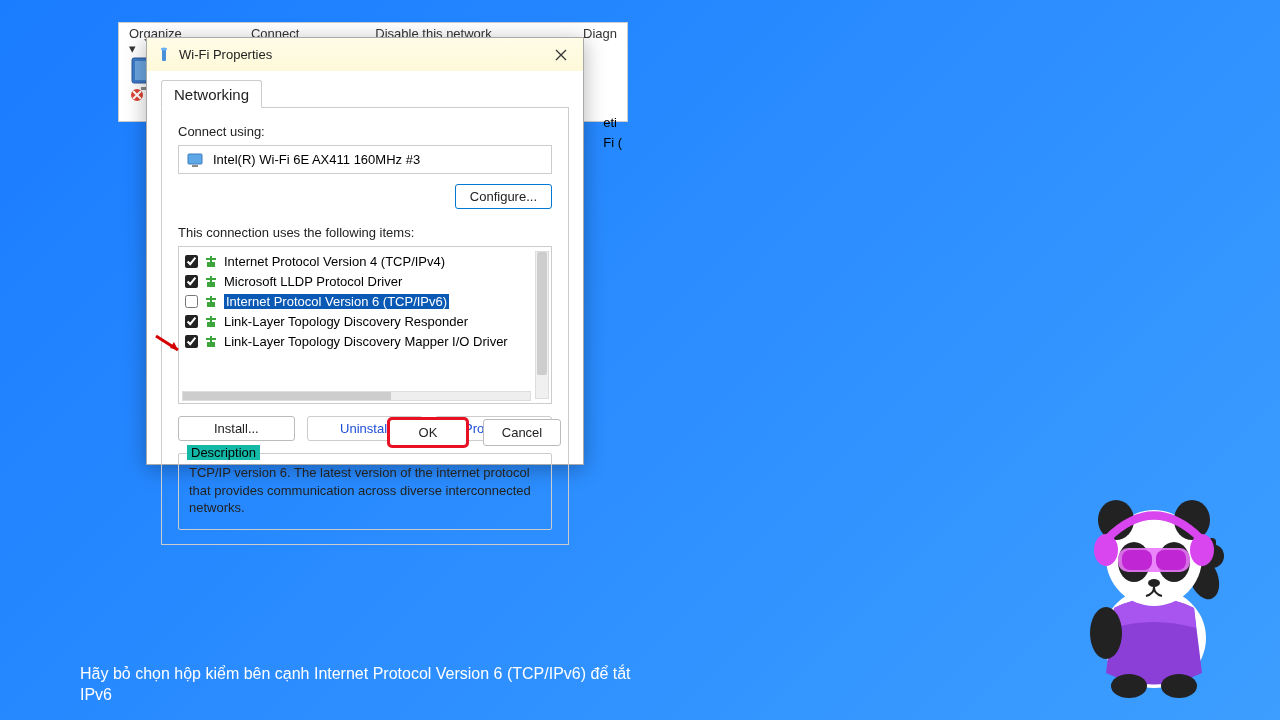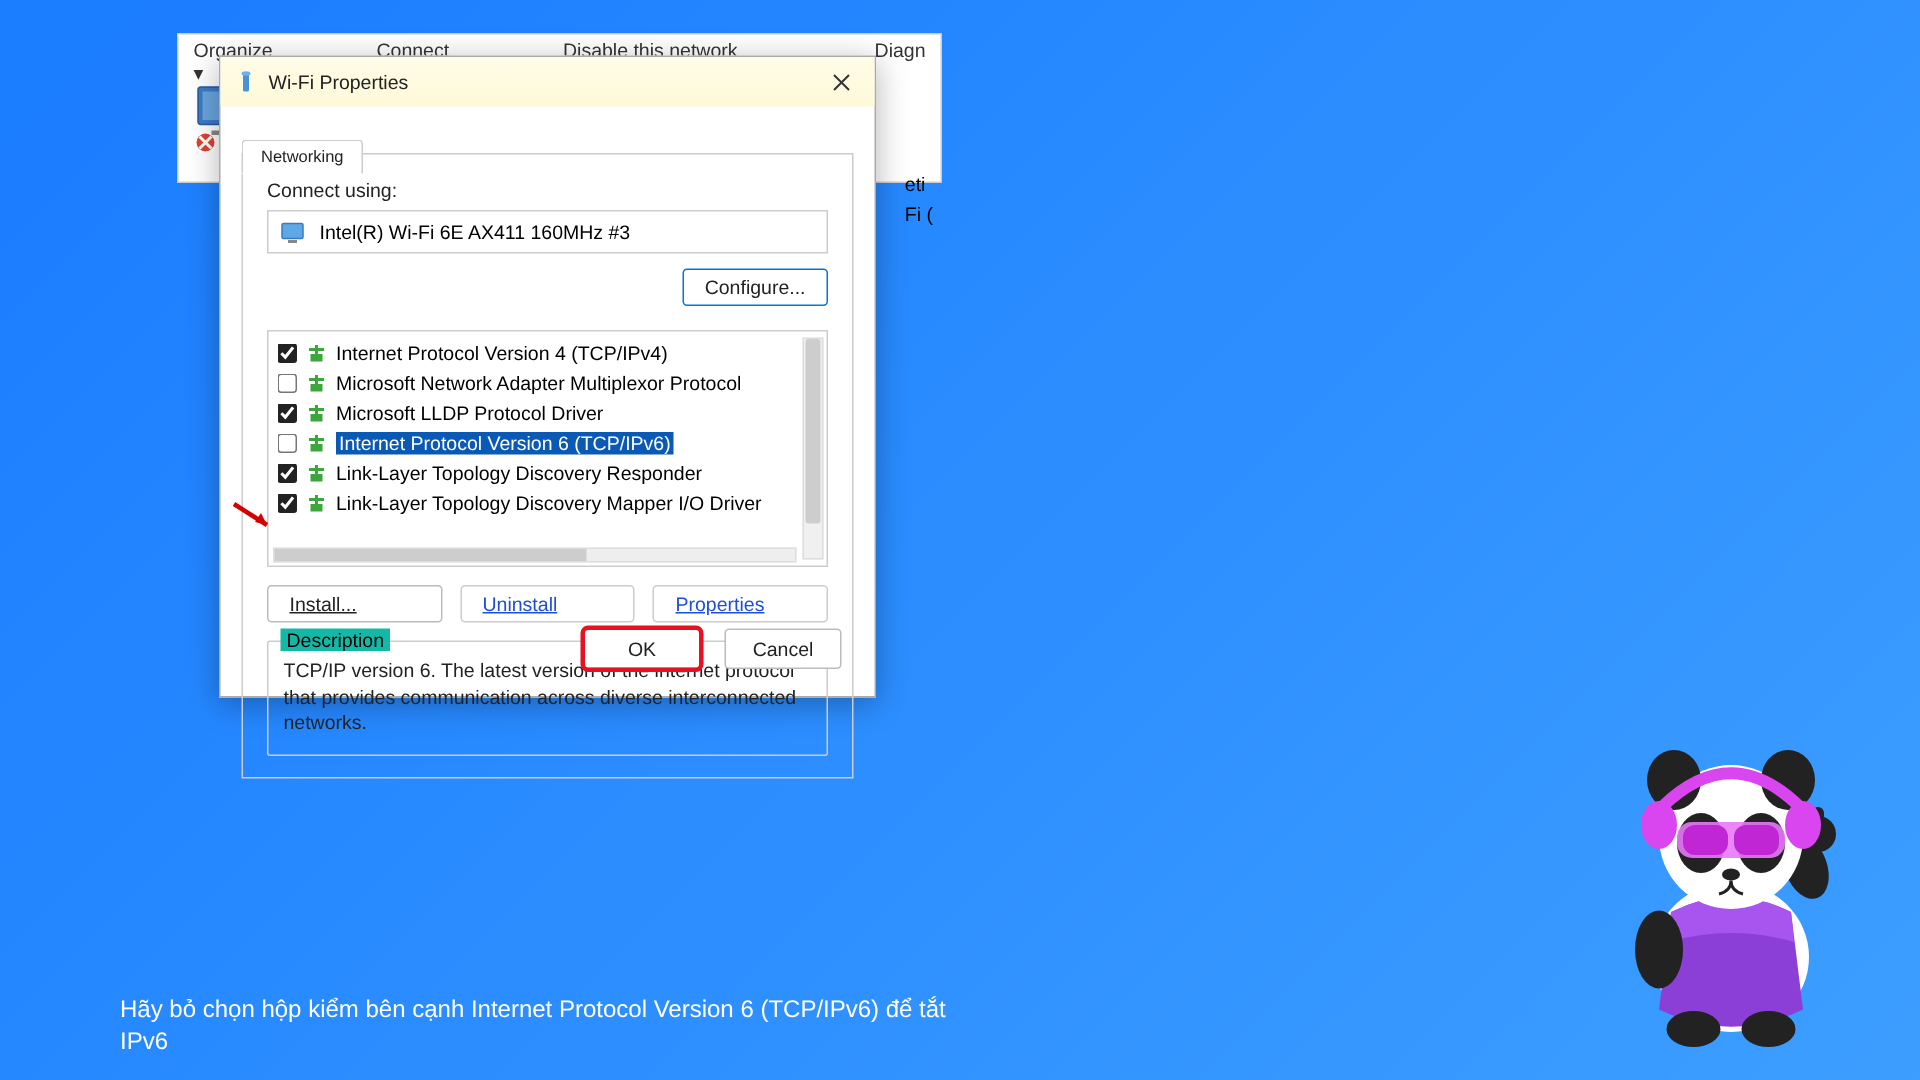--- a/index.html
+++ b/index.html
@@ -51,23 +51,23 @@
 
 
 .tab-area { padding: 8px 14px 0; }
 .tab {
   display: inline-block;
   padding: 5px 12px 4px;
   border: 1px solid #ccc;
   border-bottom: 1px solid #fff;
   background: #fff;
   border-radius: 3px 3px 0 0;
-  font-size: 11px;
+  font-size: 15px;
   color: #222;
-  position: relative; top: 14px;
+  position: relative; top: 1px;
 }
 .tab-content {
   border: 1px solid #ccc;
   padding: 16px 16px 14px;
   margin: 0 14px;
 }
 
 .label { font-size:13px; color:#222; margin-bottom:6px; }
 .adapter-box {
   border: 1px solid #ccc;
@@ -111,21 +111,21 @@
 }
 .item-icon { width:14px; height:14px; display:inline-flex; align-items:center; justify-content:center; }
 .item-text { white-space:nowrap; }
 .item-text.sel { background:#0a5ab5; color:#fff; padding:0 2px; }
 .scrollbar { position:absolute; right:2px; top:4px; bottom:4px; width:14px; background:#f0f0f0; border:1px solid #ddd; }
 .scroll-thumb { position:absolute; left:1px; right:1px; top:0; height:84%; background:#cdcdcd; border-radius:2px; }
 .hscroll { position:absolute; left:3px; right:20px; bottom:2px; height:10px; background:#eee; border:1px solid #ddd; }
 .hscroll-thumb { position:absolute; left:0; top:0; bottom:0; width:60%; background:#cdcdcd; }
 
 .btn-row { display:flex; gap:12px; margin-top:12px; }
-.btn-row .btn { flex:1; text-align:left;text-decoration:underline; }
+.btn-row .btn { flex:1; text-align:center; }
 
 .desc-group {
   margin-top: 12px;
   border: 1px solid #ccc;
   border-radius: 2px;
   padding: 10px 10px 12px;
   position: relative;
 }
 .desc-legend {
   position: absolute;
@@ -217,39 +217,31 @@
       <svg class="adapter-icon" viewBox="0 0 18 14">
         <rect x="1" y="1" width="14" height="10" rx="1" fill="#5fa8e8" stroke="#3a7abc"></rect>
         <rect x="5" y="12" width="6" height="2" fill="#888"></rect>
       </svg>
       <span>Intel(R) Wi-Fi 6E AX411 160MHz #3</span>
     </div>
     <div class="cfg-row">
       <button class="btn">Configure...</button>
     </div>
 
+    <div class="label items-label">This connection uses the following items:</div>
     <div class="items-box">
       <div class="items-inner" id="items-inner">
           <div class="item-row">
             <input type="checkbox" checked="" style="">
             <svg class="item-icon" viewBox="0 0 14 14">
               <rect x="3" y="8" width="8" height="5" fill="#3ca63c"></rect>
               <rect x="6" y="2" width="2" height="6" fill="#3ca63c"></rect>
               <rect x="2" y="4" width="10" height="2" fill="#3ca63c"></rect>
             </svg>
             <span class="item-text">Internet Protocol Version 4 (TCP/IPv4)</span>
-          </div>
-          <div class="item-row">
-            <input type="checkbox" style="">
-            <svg class="item-icon" viewBox="0 0 14 14">
-              <rect x="3" y="8" width="8" height="5" fill="#3ca63c"></rect>
-              <rect x="6" y="2" width="2" height="6" fill="#3ca63c"></rect>
-              <rect x="2" y="4" width="10" height="2" fill="#3ca63c"></rect>
-            </svg>
-            <span class="item-text">Microsoft Network Adapter Multiplexor Protocol</span>
           </div>
           <div class="item-row">
             <input type="checkbox" checked="" style="">
             <svg class="item-icon" viewBox="0 0 14 14">
               <rect x="3" y="8" width="8" height="5" fill="#3ca63c"></rect>
               <rect x="6" y="2" width="2" height="6" fill="#3ca63c"></rect>
               <rect x="2" y="4" width="10" height="2" fill="#3ca63c"></rect>
             </svg>
             <span class="item-text">Microsoft LLDP Protocol Driver</span>
           </div>

